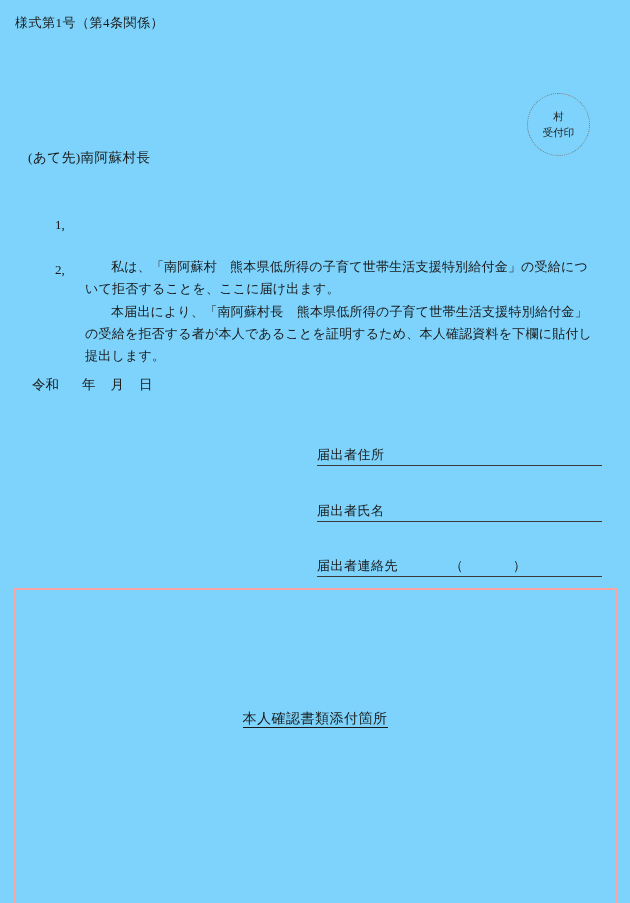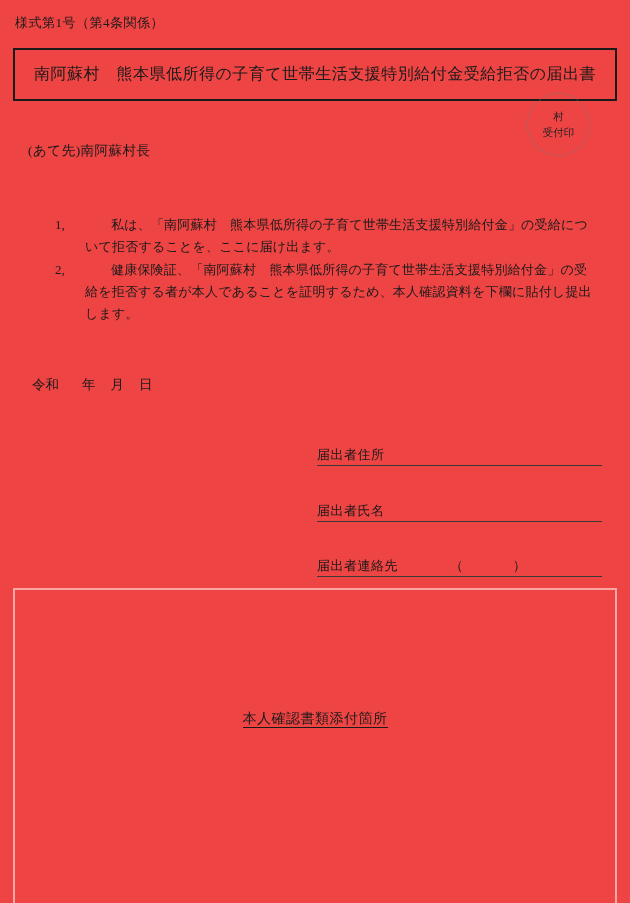--- a/index.html
+++ b/index.html
@@ -2,21 +2,21 @@
 <html><head>
 <meta charset="utf-8">
 <style>
   * { margin: 0; padding: 0; box-sizing: border-box; }
   html, body { background: #e8e8e8; }
   body { font-family: "Liberation Serif", "DejaVu Serif", serif; }
   .page {
     position: relative;
     width: 630px;
     height: 903px;
-    background: #ef4444;
+    background: #7dd3fc;
     color: #1a1a1a;
     overflow: hidden;
     padding-left: 31px;
   }
   .abs { position: absolute; }
 
   .form-code {
     left: 15px; top: 14px;
     font-size: 13px;
     letter-spacing: 0.5px;
@@ -39,34 +39,34 @@
     border: 1.5px dotted #777;
     border-radius: 50%;
     display: flex; flex-direction: column;
     align-items: center; justify-content: center;
     font-size: 10.5px;
     line-height: 1.5;
     color: #222;
     background: transparent;
   }
   .addressee {
-    left: 28px; top: 142px;
+    left: 28px; top: 149px;
     font-size: 13.5px;
     letter-spacing: 0.5px;
   }
   .item {
     left: 55px;
     width: 540px;
     display: grid;
     grid-template-columns: 30px 1fr;
     font-size: 13px;
     line-height: 22px;
   }
   .item .marker { text-align: left; }
-  .item .item-text { text-indent: 26px; letter-spacing: 0.2px; }
+  .item .item-text { text-indent: 26px; letter-spacing: 0.2px; margin-top: 42px; }
   .item-1 { top: 214px; }
   .item-2 { top: 259px; }
 
   .date-row {
     left: 32px; top: 376px;
     font-size: 13.5px;
     display: flex;
     align-items: baseline;
   }
   .date-row .era { margin-right: 8px; }
@@ -116,39 +116,36 @@
     letter-spacing: 0.2px;
   }
 </style>
 </head>
 <body>
 
 <div class="page">
 
   <div class="abs form-code">様式第1号（第4条関係）</div>
 
-  <div class="abs title-box">
-    <div class="title-text">南阿蘇村　熊本県低所得の子育て世帯生活支援特別給付金受給拒否の届出書</div>
-  </div>
 
   <div class="abs stamp-circle">
     <div>村</div>
     <div>受付印</div>
   </div>
 
   <div class="abs addressee">(あて先)南阿蘇村長</div>
 
   <div class="abs item item-1">
     <div class="marker">1,</div>
     <div class="item-text">私は、「南阿蘇村　熊本県低所得の子育て世帯生活支援特別給付金」の受給について拒否することを、ここに届け出ます。</div>
   </div>
 
   <div class="abs item item-2">
     <div class="marker">2,</div>
-    <div class="item-text">健康保険証、「南阿蘇村　熊本県低所得の子育て世帯生活支援特別給付金」の受給を拒否する者が本人であることを証明するため、本人確認資料を下欄に貼付し提出します。</div>
+    <div class="item-text">本届出により、「南阿蘇村長　熊本県低所得の子育て世帯生活支援特別給付金」の受給を拒否する者が本人であることを証明するため、本人確認資料を下欄に貼付し提出します。</div>
   </div>
 
   <div class="abs date-row">
     <span class="era">令和</span>
     <span class="d-sep">年</span>
     <span class="d-sep">月</span>
     <span class="d-sep">日</span>
   </div>
 
   <div class="abs field-row field-name">

